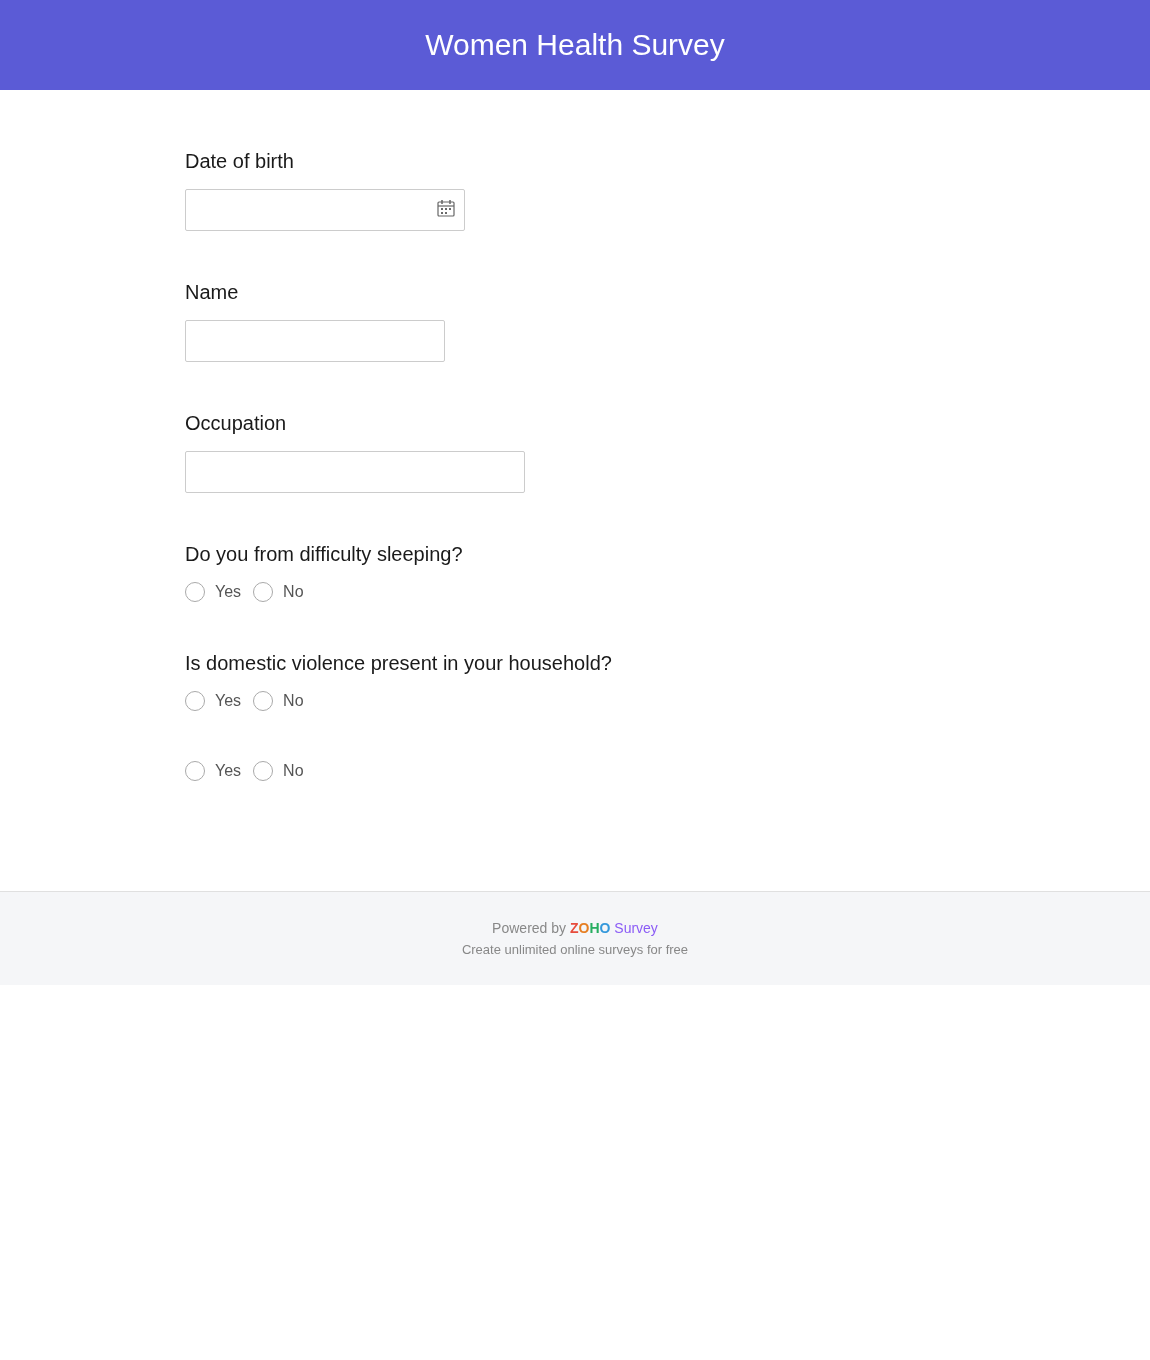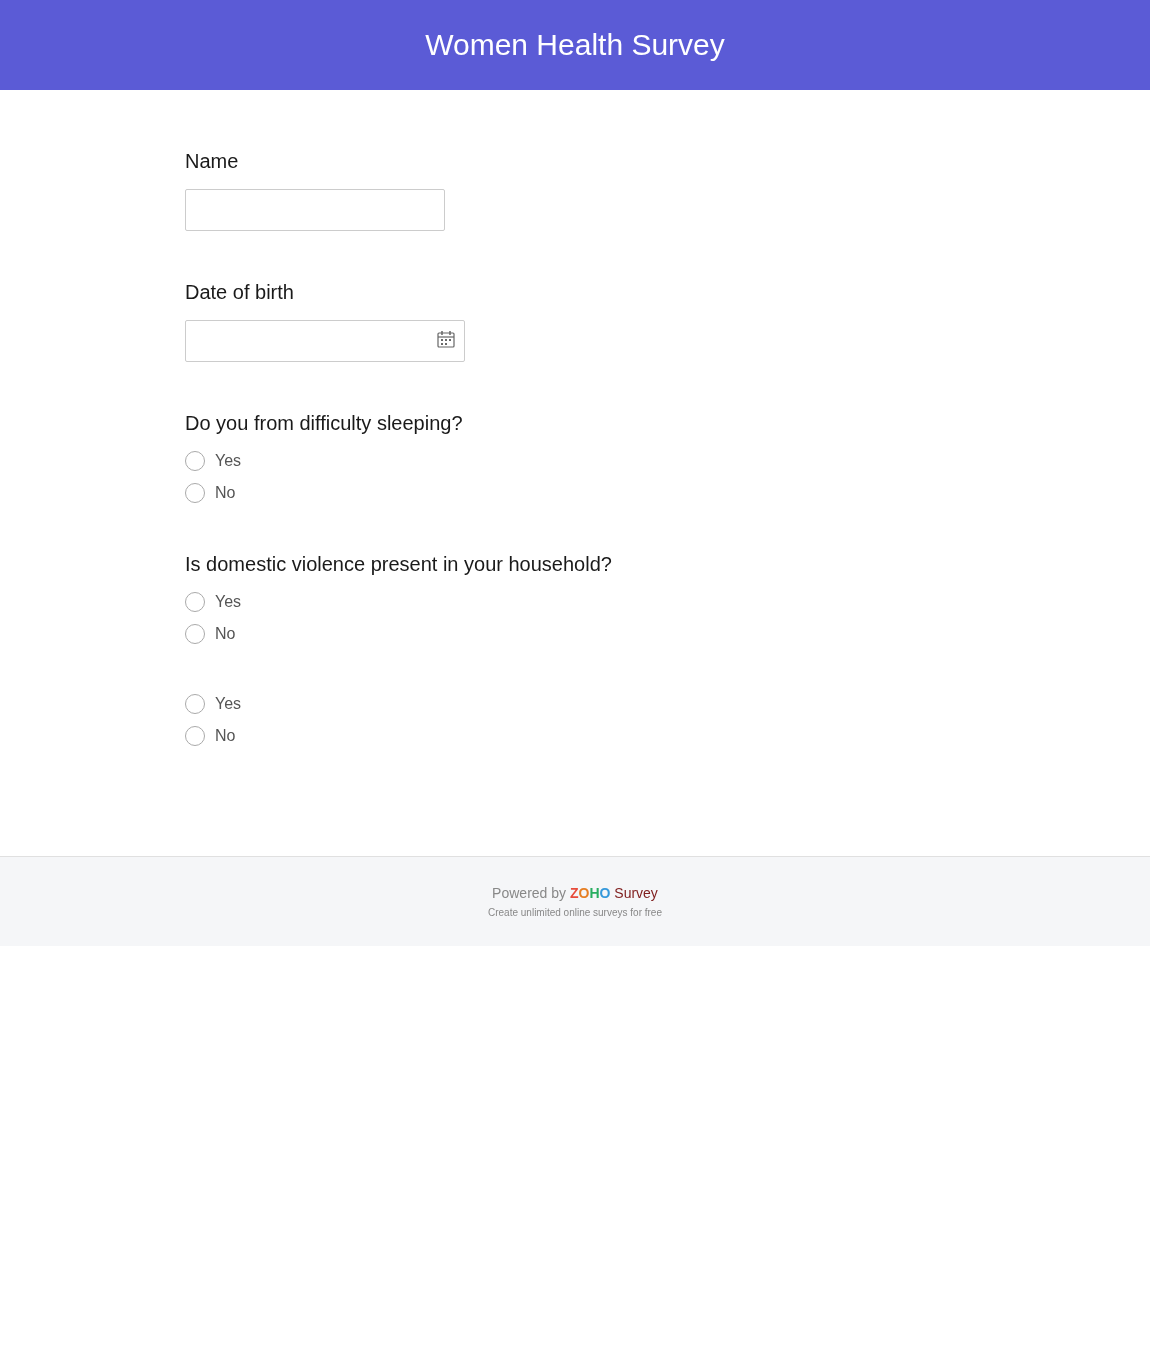--- a/index.html
+++ b/index.html
@@ -83,21 +83,21 @@
       color: #666;
       font-size: 16px;
     }
 
     .occupation-input {
       width: 340px;
     }
 
     .radio-group {
       display: flex;
-      flex-direction: column;
+      flex-direction: row;
       gap: 12px;
       margin-top: 8px;
     }
 
     .radio-option {
       display: flex;
       align-items: center;
       gap: 10px;
       cursor: pointer;
     }
@@ -144,56 +144,51 @@
       margin-top: 20px;
     }
 
     .footer-powered {
       font-size: 14px;
       color: #888888;
       margin-bottom: 6px;
     }
 
     .footer-tagline {
-      font-size: 10px;
+      font-size: 13px;
       color: #888888;
     }
 
     .zoho-logo {
       display: inline-flex;
       align-items: center;
       gap: 0px;
       font-weight: bold;
       font-size: 14px;
     }
 
     .zoho-z { color: #e74c3c; }
     .zoho-o { color: #e67e22; }
     .zoho-h { color: #27ae60; }
     .zoho-o2 { color: #3498db; }
 
     .survey-text {
-      color: #7f1d1d;
+      color: #8b5cf6;
       font-size: 14px;
       font-weight: 400;
     }
   </style>
 </head>
 <body>
 
 <div class="header">
   <h1 class="header-title">Women Health Survey</h1>
 </div>
 
 <div class="form-container">
-
-  <div class="form-group">
-    <label class="form-label">Name</label>
-    <input type="text" class="text-input" style="">
-  </div>
 
   <div class="form-group">
     <label class="form-label">Date of birth</label>
     <div class="date-input-wrapper">
       <input type="text" class="date-input" style="">
       <span class="calendar-icon">
         <svg width="18" height="18" viewBox="0 0 18 18" fill="none" xmlns="http://www.w3.org/2000/svg">
           <rect x="1" y="3" width="16" height="14" rx="1" stroke="#666" stroke-width="1.2" fill="none"></rect>
           <line x1="1" y1="7" x2="17" y2="7" stroke="#666" stroke-width="1.2"></line>
           <line x1="5" y1="1" x2="5" y2="5" stroke="#666" stroke-width="1.5"></line>
@@ -201,20 +196,29 @@
           <rect x="4" y="9" width="2" height="2" rx="0.3" fill="#666"></rect>
           <rect x="8" y="9" width="2" height="2" rx="0.3" fill="#666"></rect>
           <rect x="12" y="9" width="2" height="2" rx="0.3" fill="#666"></rect>
           <rect x="4" y="13" width="2" height="2" rx="0.3" fill="#666"></rect>
           <rect x="8" y="13" width="2" height="2" rx="0.3" fill="#666"></rect>
         </svg>
       </span>
     </div>
   </div>
 
+  <div class="form-group">
+    <label class="form-label">Name</label>
+    <input type="text" class="text-input" style="">
+  </div>
+
+  <div class="form-group">
+    <label class="form-label">Occupation</label>
+    <input type="text" class="text-input occupation-input" style="">
+  </div>
 
   <div class="form-group">
     <label class="form-label">Do you from difficulty sleeping?</label>
     <div class="radio-group">
       <label class="radio-option">
         <input type="radio" name="sleeping" class="radio-input" style="">
         <span class="radio-label">Yes</span>
       </label>
       <label class="radio-option">
         <input type="radio" name="sleeping" class="radio-input" style="">

